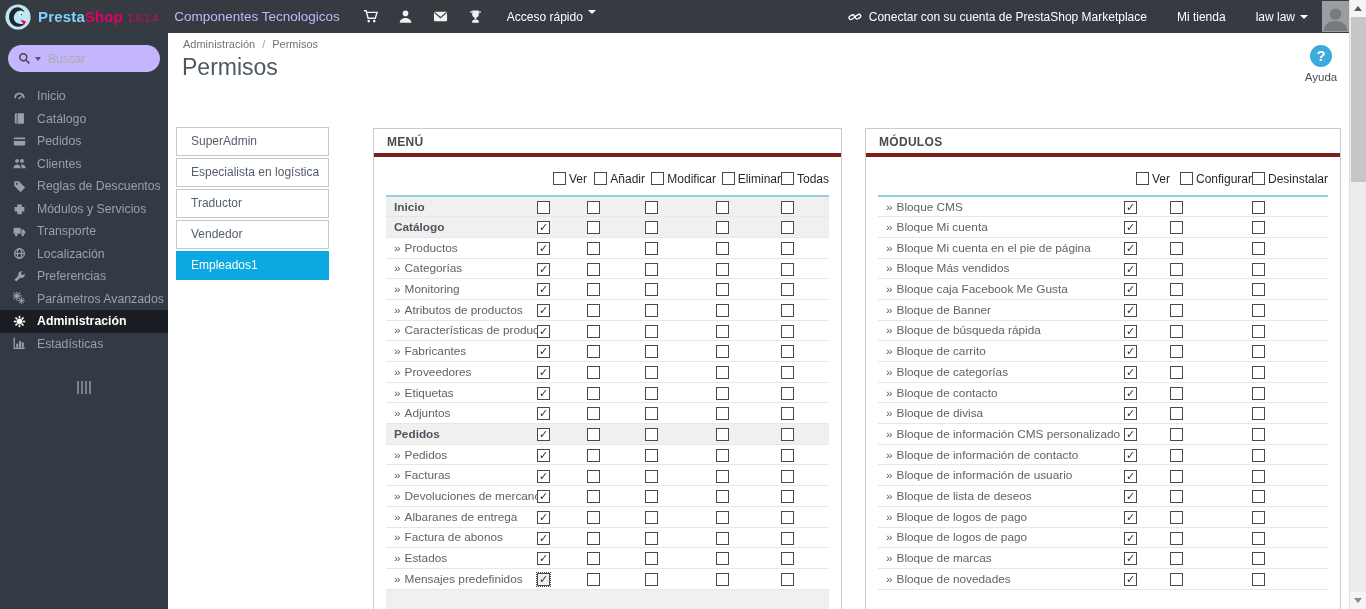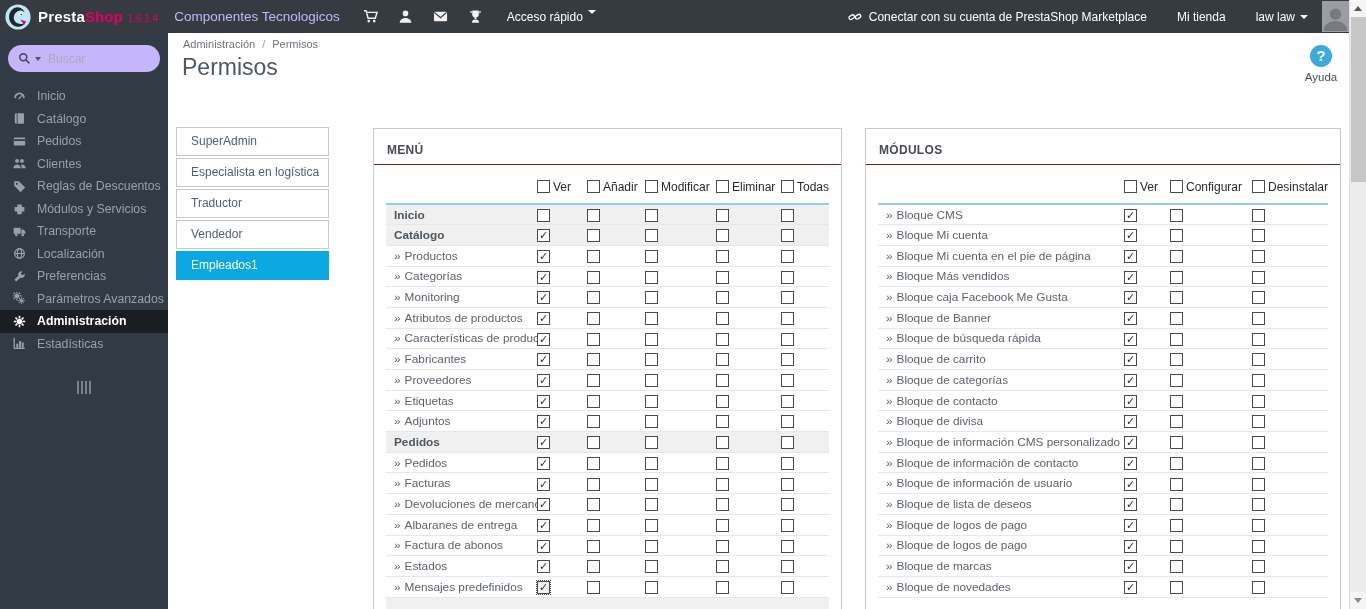--- a/index.html
+++ b/index.html
@@ -4,21 +4,21 @@
 <style>
   * { box-sizing: border-box; margin: 0; padding: 0; }
   html, body { width: 1366px; height: 609px; overflow: hidden; }
   body { font-family: "Liberation Sans", sans-serif; background: #fff; position: relative; }
 
   
   .topbar { position: absolute; top: 0; left: 0; width: 1366px; height: 33px;
     background: var(--topbar_bg, #363a41); display: flex; align-items: center; color: #fff; z-index: 5; }
   .brand { display: flex; align-items: center; margin-left: 5px; cursor: pointer; }
   .logo-circle { width: 26px; height: 26px; margin-right: 7px; display: inline-flex; }
-  .brand-presta { font-size: 15px; font-weight: bold; color: #ffffff; letter-spacing: .2px; }
+  .brand-presta { font-size: 15px; font-weight: bold; color: #7dd3fc; letter-spacing: .2px; }
   .brand-shop { font-size: 15px; font-weight: bold; color: var(--brand_pink, #df0067); }
   .brand-version { font-size: 10px; color: var(--brand_pink, #df0067); margin-left: 5px; margin-top: 3px; }
   .shop-name { margin-left: 16px; font-size: 13.5px; color: #c4b5fd; cursor: pointer; text-decoration: none; }
   .tb-icon { margin-left: 20px; width: 15px; height: 15px; color: #f2f2f2; cursor: pointer; display: inline-flex; }
   .tb-icon:first-of-type { margin-left: 23px; }
   .tb-icon svg { fill: currentColor; }
   .quick-access { margin-left: 24px; font-size: 12px; color: #fff; cursor: pointer; display: inline-flex; align-items: flex-start; }
   .caret { display: inline-block; width: 0; height: 0; border-left: 4px solid transparent;
     border-right: 4px solid transparent; border-top: 4px solid currentColor; margin-left: 5px; }
   .tb-right { margin-left: auto; display: flex; align-items: center; padding-right: 17px; }
@@ -60,26 +60,26 @@
   .profile-item { height: 29px; line-height: 27px; background: #fff; border: 1px solid #c9c9c9;
     margin-bottom: 2px; padding-left: 14px; font-size: 12px; color: #55606b; cursor: pointer;
     white-space: nowrap; overflow: hidden; }
   .profile-item.selected { background: var(--accent_cyan, #0ba8e2); border-color: var(--accent_cyan, #0ba8e2); color: #fff; }
 
   
   .panel { position: absolute; top: 95px; height: 522px; background: #fff; border: 1px solid #cbcbcb; overflow: hidden; }
   .panel-menu { left: 205px; width: 469px; }
   .panel-modules { left: 697px; width: 476px; }
   .panel-heading { height: 28px; line-height: 27px; padding: 0 13px; font-size: 12px; font-weight: bold;
-    color: #474c52; border-bottom: 1px solid #7f1d1d; letter-spacing: .3px; margin-top: 8px; }
+    color: #474c52; border-bottom: 4px solid #7f1d1d; letter-spacing: .3px; }
   .panel-body { padding: 8px 12px 0 12px; }
 
   table.perm-table { width: 100%; border-collapse: collapse; table-layout: fixed; }
   .perm-table thead th { height: 31px; border-bottom: 2px solid var(--thead_line, #92cfe6);
-    font-weight: normal; text-align: left; vertical-align: middle; }
+    font-weight: normal; text-align: right; vertical-align: middle; }
   .th-inner { display: inline-flex; align-items: center; white-space: nowrap; }
   .th-label { font-size: 12px; color: #26292c; margin-left: 3px; }
   .perm-table tbody td { height: 20.7px; vertical-align: middle; }
   .perm-table tbody tr + tr td { border-top: 1px solid #e7e7e7; }
   .perm-table tbody tr.category td { background: #f0f0f0; }
   td.lbl { padding-left: 8px; font-size: 11.8px; color: #5b636b; white-space: nowrap; overflow: hidden; }
   tr.category td.lbl { font-weight: bold; color: #4e565e; }
   .pfx { margin-right: 4px; color: #5b636b; }
   td.cb-cell { text-align: left; }
 

